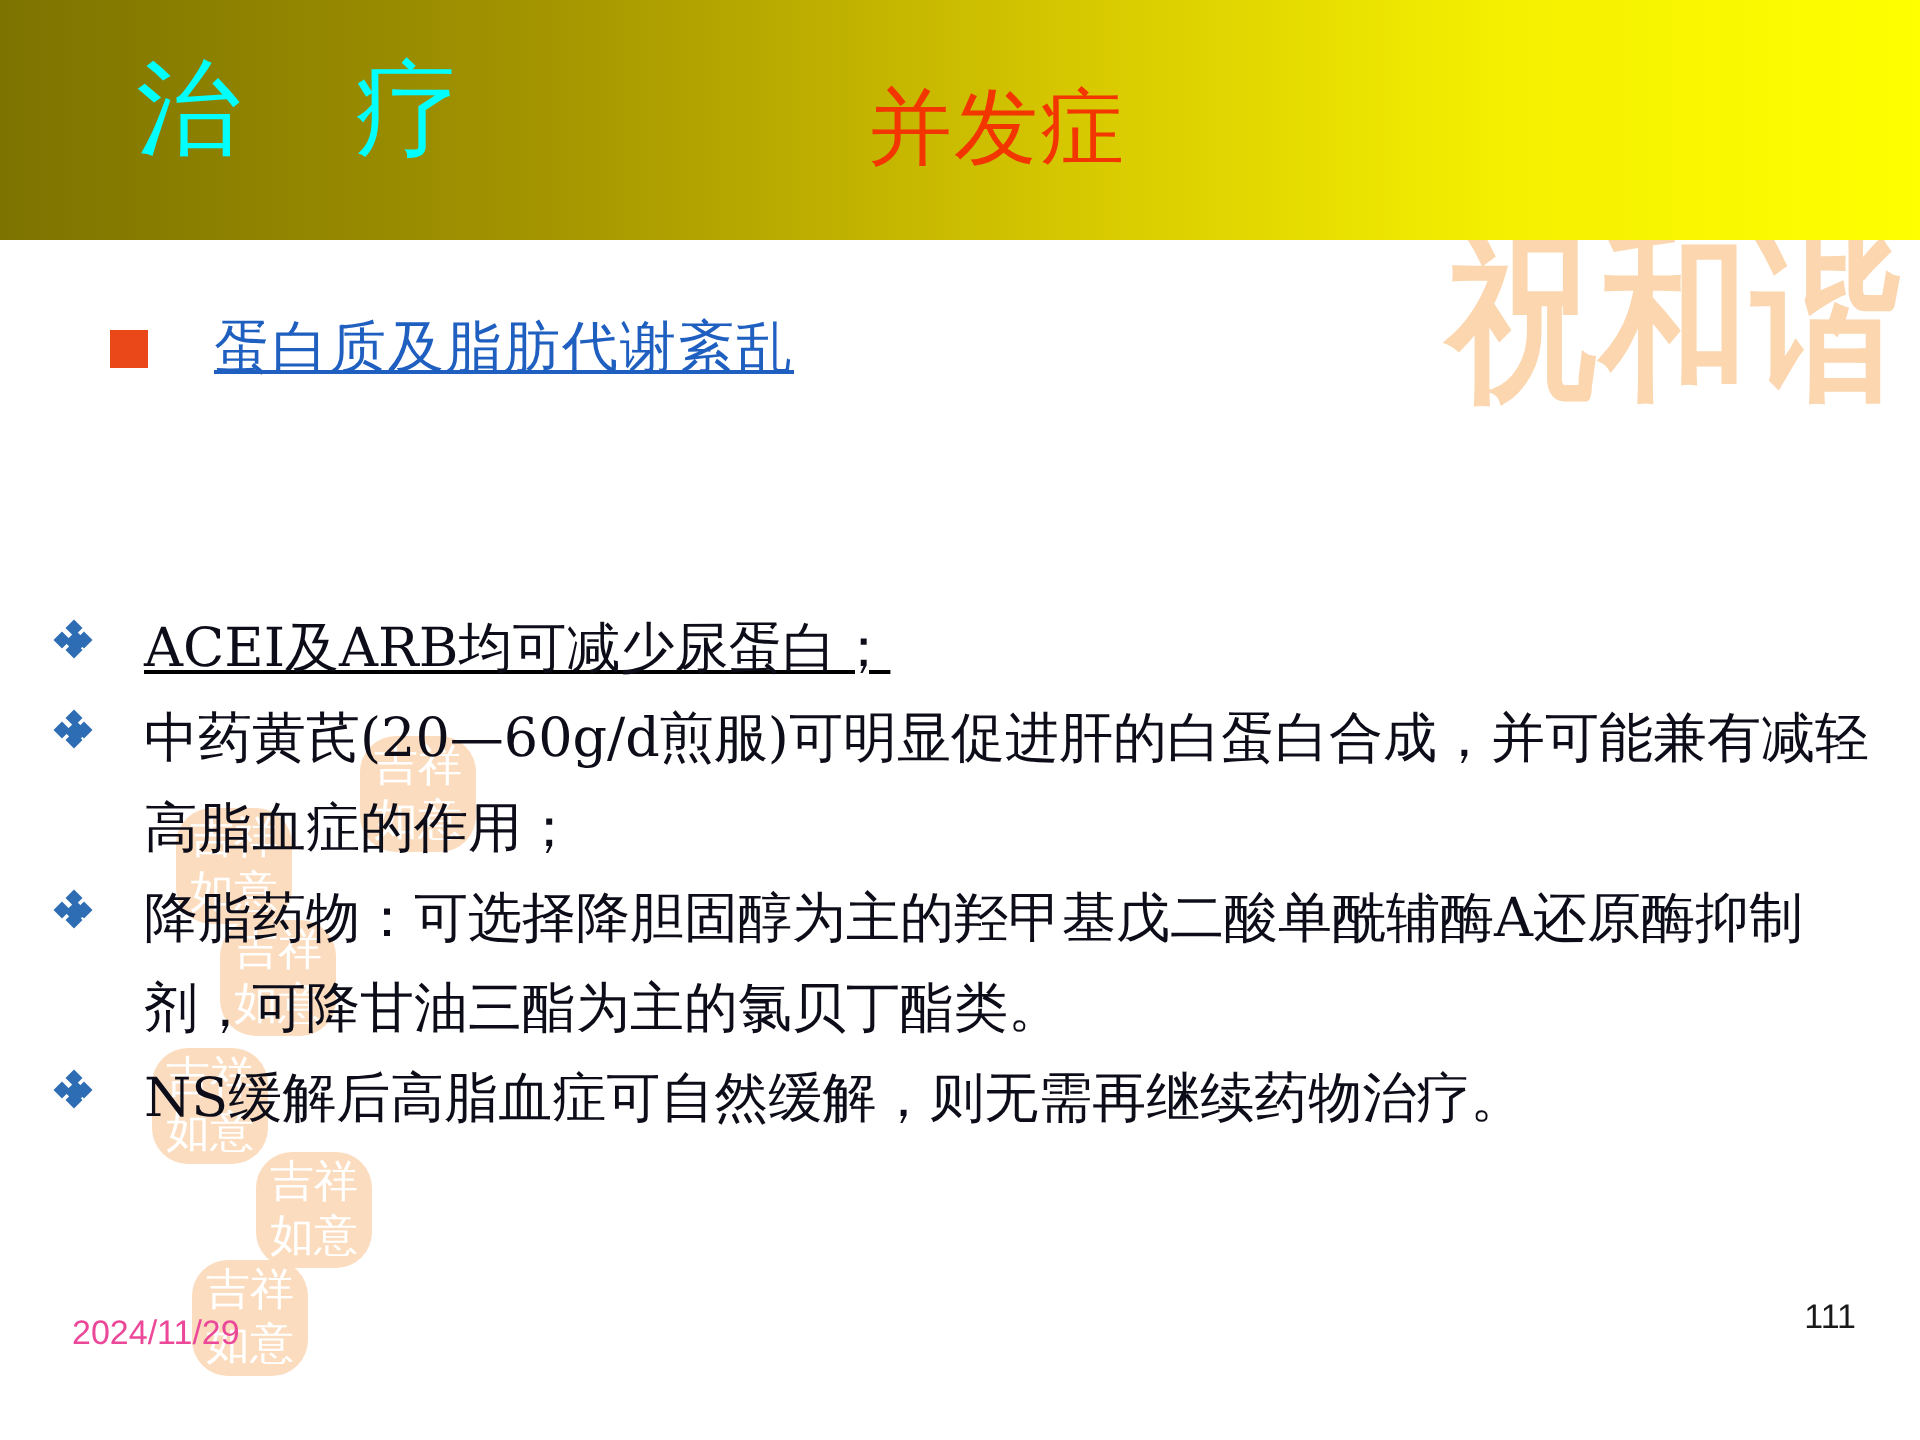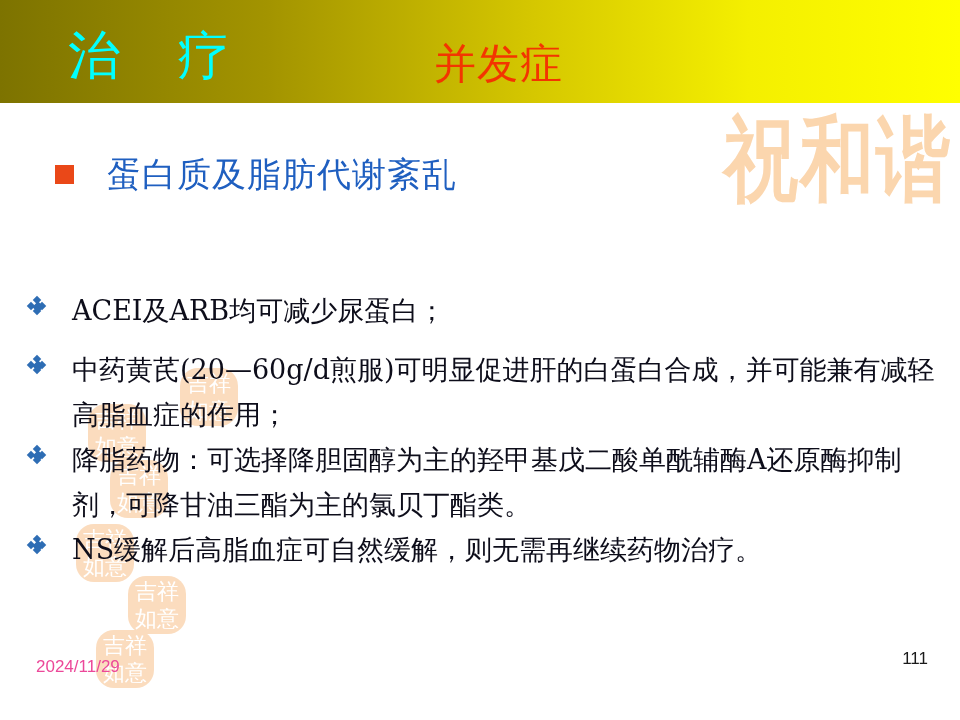--- a/index.html
+++ b/index.html
@@ -82,21 +82,21 @@
     pointer-events: none;
     user-select: none;
     overflow: hidden;
   }
 
   
   #header-band {
     position: absolute;
     left: 0; top: 0;
     width: 960px;
-    height: 103px;
+    height: 120px;
     background: linear-gradient(to right, #7d7300 0%, #a39400 28%, #d6c800 56%, #f4ef00 78%, #ffff00 100%);
   }
   #title-primary {
     position: absolute;
     left: 68px;
     top: 26px;
     font-family: "DejaVu Sans", "Liberation Sans", sans-serif;
     font-size: 52px;
     line-height: 58px;
     color: #00ffff;
@@ -132,25 +132,26 @@
   }
   #heading-bullet {
     width: 19px;
     height: 19px;
     background: #ea4818;
     flex: 0 0 auto;
   }
   #heading-text {
     margin-left: 33px;
     font-family: "DejaVu Sans", "Liberation Sans", sans-serif;
-    font-size: 34px;
+    font-size: 28px;
     line-height: 36px;
     color: #1f5fc0;
     letter-spacing: 1px;
     white-space: pre;
+    text-decoration: underline;
   }
 
   .bullet-row {
     position: absolute;
     left: 28px;
     width: 920px;
     display: flex;
     align-items: flex-start;
   }
   .diamond-bullet {
@@ -226,21 +227,21 @@
   </div>
 
   <div id="body-area">
 
     <div id="heading-row">
       <span id="heading-bullet"></span>
       <span id="heading-text">蛋白质及脂肪代谢紊乱</span>
     </div>
 
 
-    <div class="bullet-row" style="top:180px;">
+    <div class="bullet-row" style="top:194px;text-decoration:underline;">
       <span class="diamond-bullet">
         <i class="c"></i>
           <i class="n"></i>
           <i class="s"></i>
           <i class="w"></i>
           <i class="e"></i>
       </span>
       <span class="bullet-text">ACEI及ARB均可减少尿蛋白；</span>
     </div>
 

